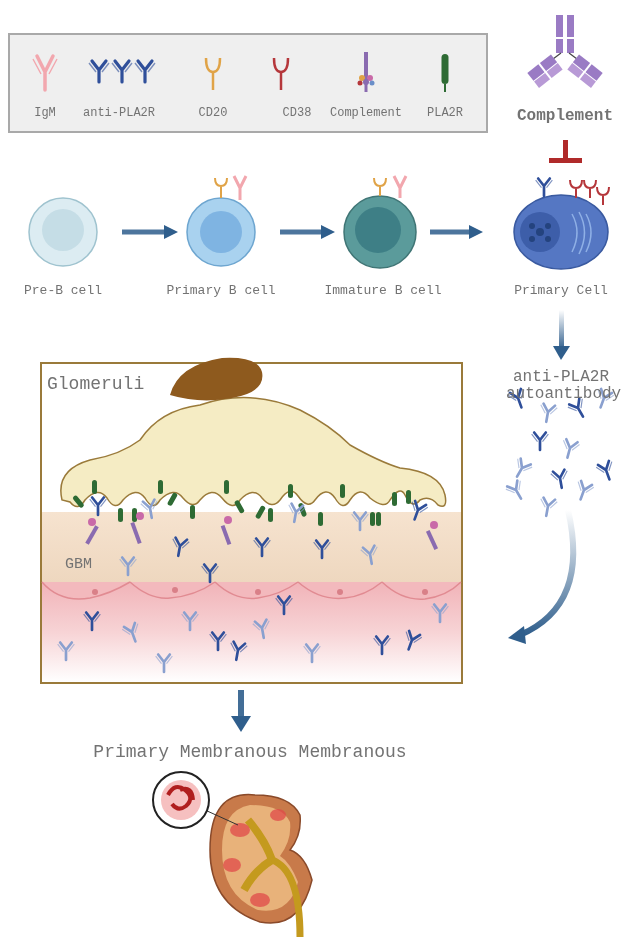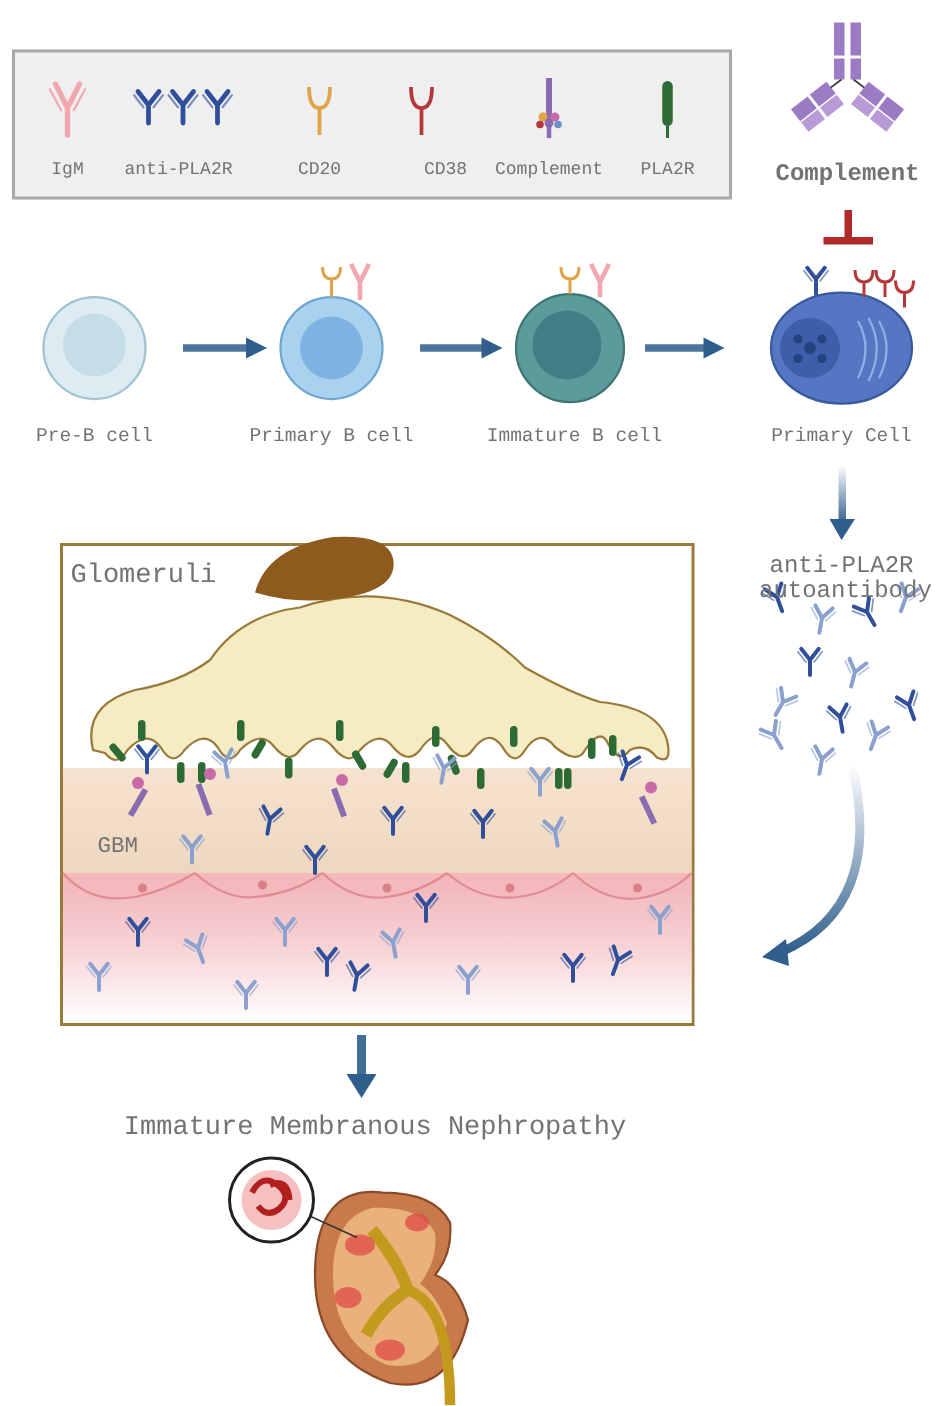--- a/index.html
+++ b/index.html
@@ -282,13 +282,13 @@
 <span class="txt title-felz">Complement</span>
 
 <span class="txt cell-label" style="left:63px">Pre-B cell</span>
 <span class="txt cell-label" style="left:221px">Primary B cell</span>
 <span class="txt cell-label" style="left:383px">Immature B cell</span>
 <span class="txt cell-label" style="left:561px">Primary Cell</span>
 
 <span class="txt glom-label">Glomeruli</span>
 <span class="txt gbm-label">GBM</span>
 <span class="txt auto-label">anti-PLA2R autoantibody</span>
-<span class="txt pmn-label">Immature Membranous Nephropathy</span>
+<span class="txt pmn-label">Primary Membranous Membranous</span>
 
 </body></html>

